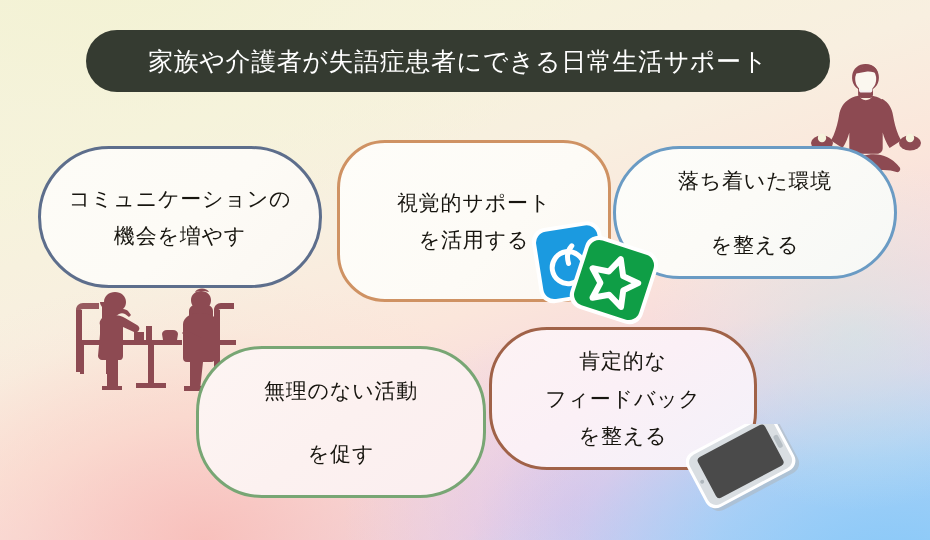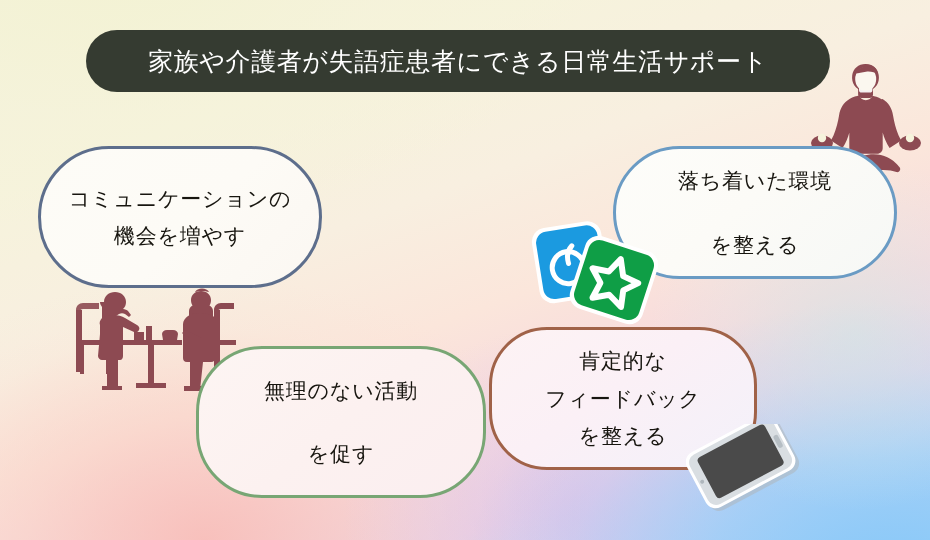--- a/index.html
+++ b/index.html
@@ -288,20 +288,24 @@
 
   <div class="title-pill">
     <span class="title-text">家族や介護者が失語症患者にできる日常生活サポート</span>
   </div>
 
   <div class="card" id="card-communication">
     <span class="line">コミュニケーションの</span>
     <span class="line">機会を増やす</span>
   </div>
 
+  <div class="card" id="card-visual">
+    <span class="line">視覚的サポート</span>
+    <span class="line">を活用する</span>
+  </div>
 
   <div class="card" id="card-environment">
     <span class="line">落ち着いた環境</span>
     <span class="line">を整える</span>
   </div>
 
   <div class="card" id="card-activity">
     <span class="line">無理のない活動</span>
     <span class="line">を促す</span>
   </div>

